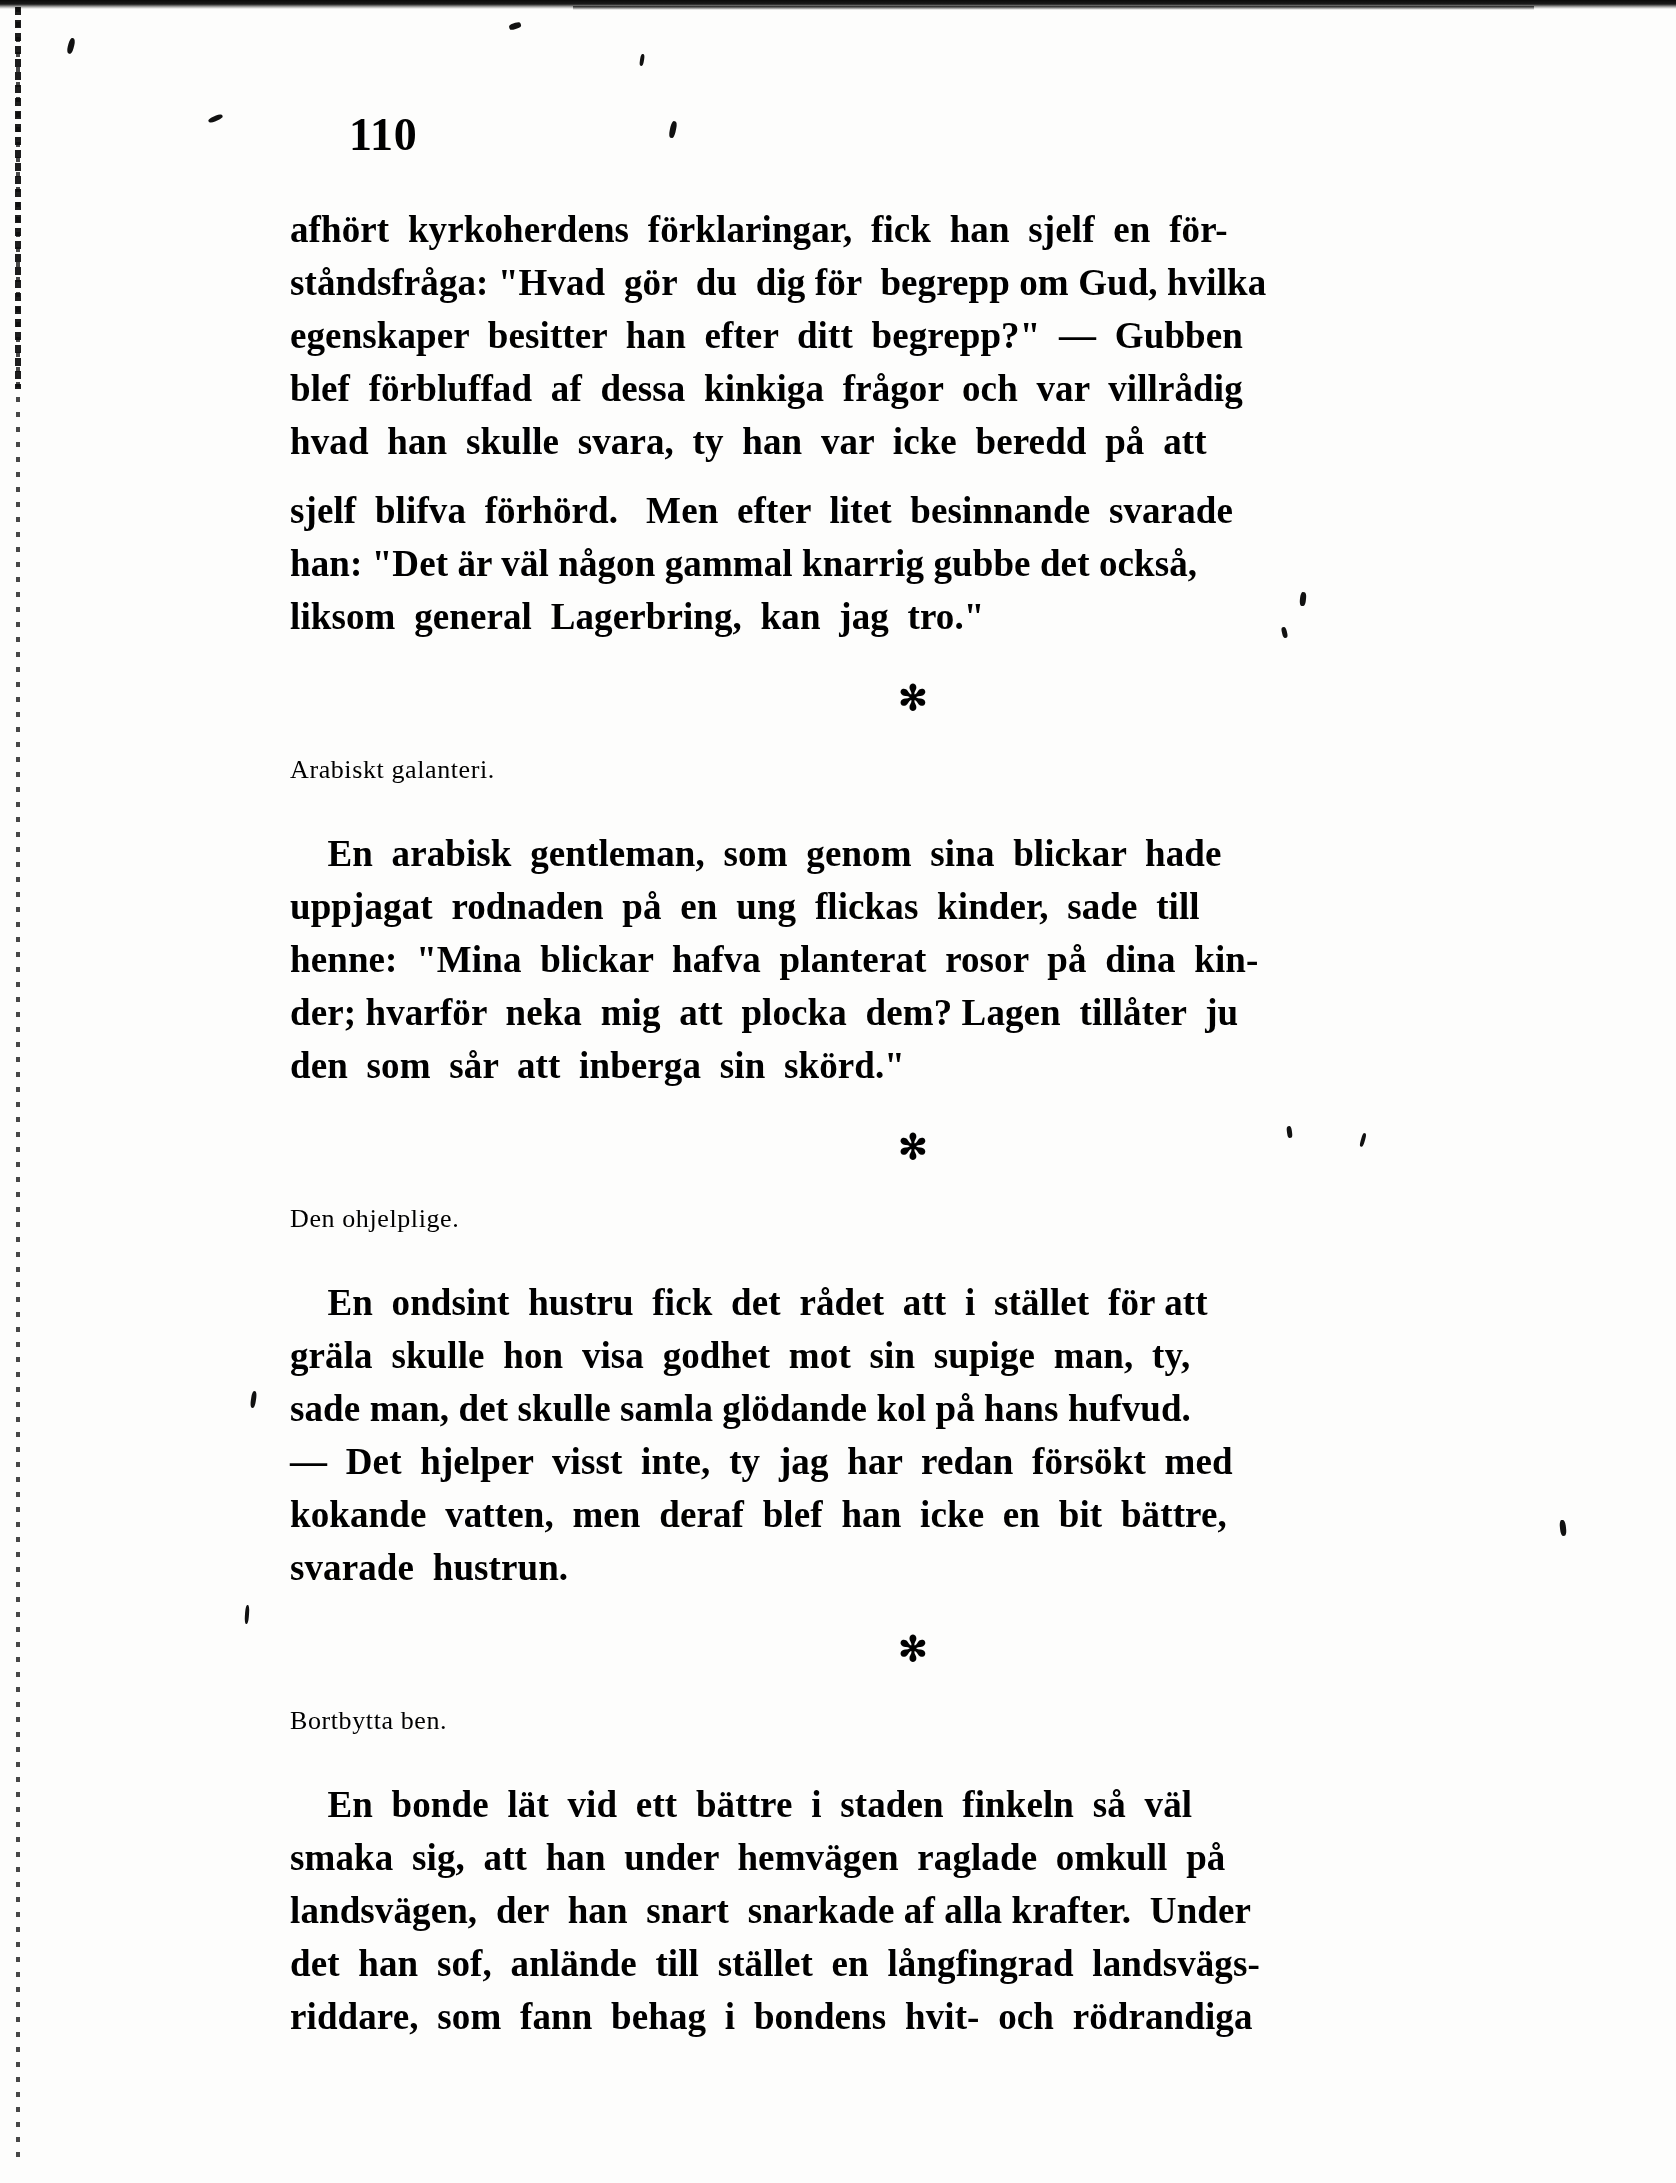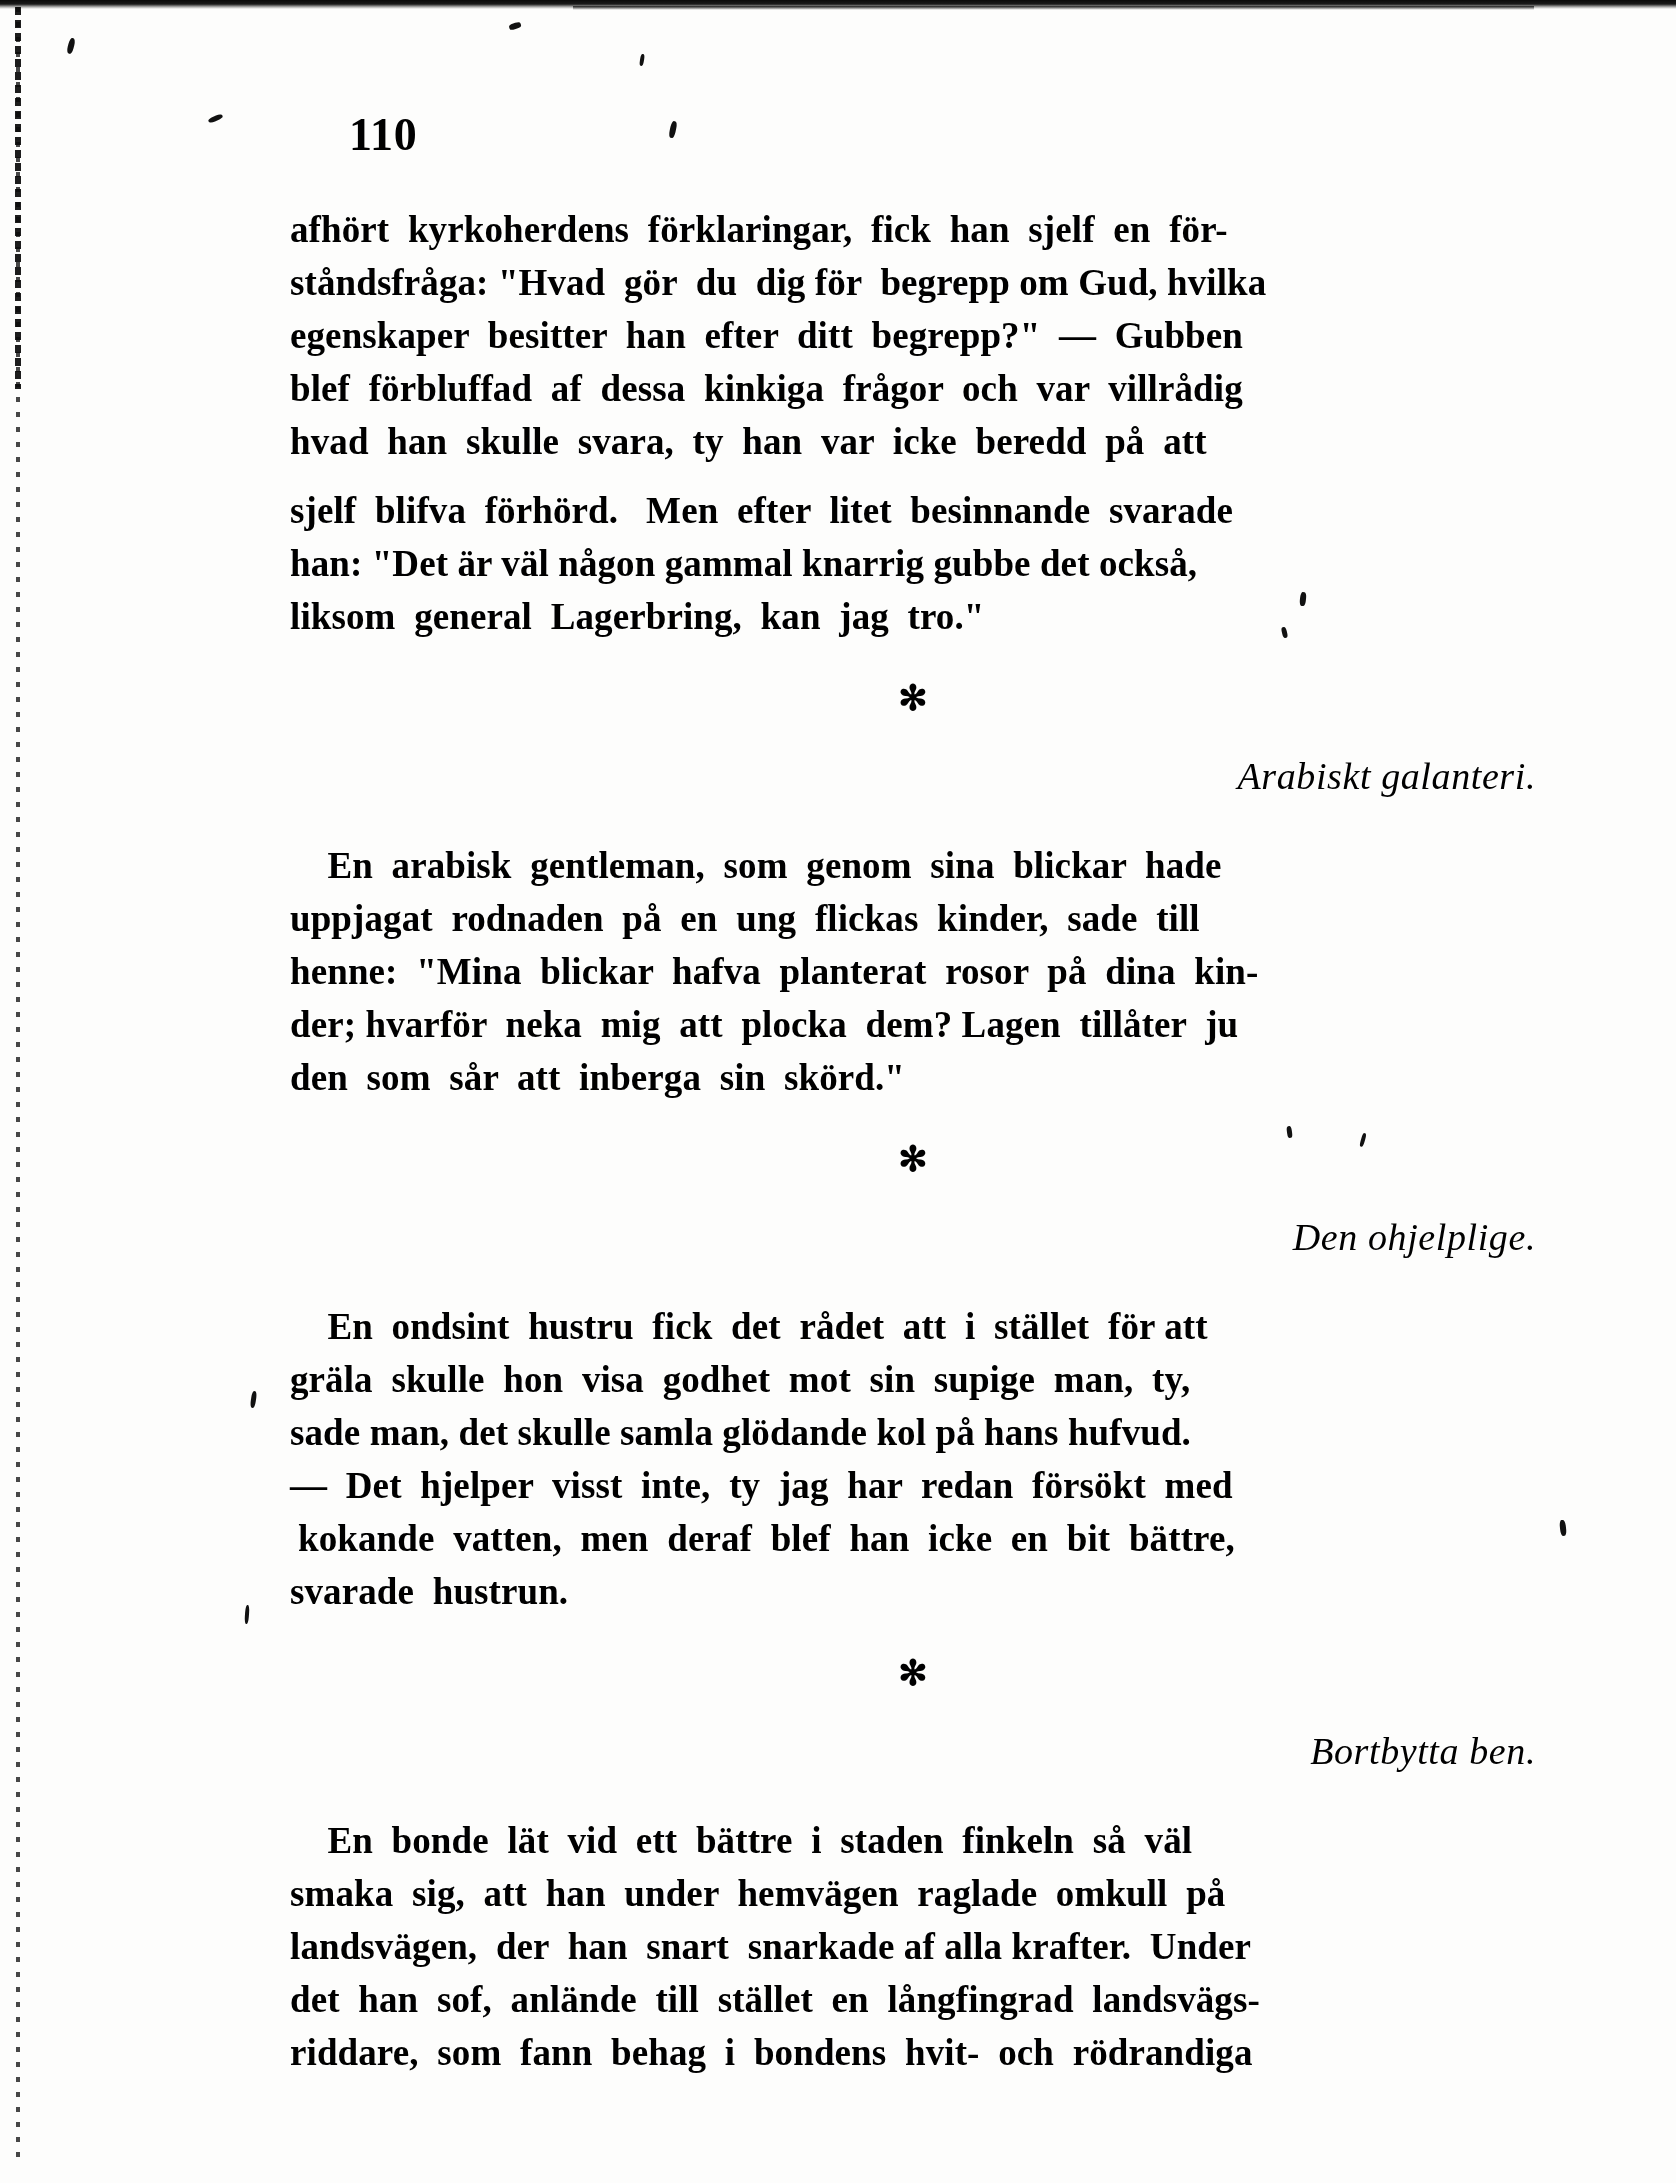--- a/index.html
+++ b/index.html
@@ -104,23 +104,22 @@
 
   .divider {
     text-align: center;
     font-size: 35px;
     line-height: 1;
     font-weight: 700;
   }
   .divider.sp-a { margin: 17px 0 0 0; }
 
   .section-title {
-    text-align: right;
-    font-style: italic;
-    font-size: 38px;
+    text-align: left;
+    font-size: 26px;
     line-height: 1;
     font-weight: 500;
     letter-spacing: 0.6px;
   }
 
   .gap-after-para   { height: 21px; }
   .gap-after-star   { height: 41px; }
   .gap-after-title  { height: 44px; }
 </style>
 </head>
@@ -174,21 +173,21 @@
       <div class="gap-after-para"></div>
       <div class="divider sp-a"><span>✻</span></div>
       <div class="gap-after-star"></div>
       <div class="section-title">Den ohjelplige.</div>
       <div class="gap-after-title"></div>
       <p class="para">
         <span class="ln" style="word-spacing: 0px;">    En  ondsint  hustru  fick  det  rådet  att  i  stället  för att</span>
         <span class="ln" style="word-spacing: 0px;">gräla  skulle  hon  visa  godhet  mot  sin  supige  man,  ty,</span>
         <span class="ln" style="word-spacing: 0px;">sade man, det skulle samla glödande kol på hans hufvud.</span>
         <span class="ln" style="word-spacing: 0px;">—  Det  hjelper  visst  inte,  ty  jag  har  redan  försökt  med</span>
-        <span class="ln" style="word-spacing: 0px; margin-left: 8px;">kokande  vatten,  men  deraf  blef  han  icke  en  bit  bättre,</span>
+        <span class="ln" style="word-spacing: 0px;">kokande  vatten,  men  deraf  blef  han  icke  en  bit  bättre,</span>
         <span class="ln">svarade  hustrun.</span>
       </p>
       <div class="gap-after-para"></div>
       <div class="divider sp-a"><span>✻</span></div>
       <div class="gap-after-star"></div>
       <div class="section-title">Bortbytta ben.</div>
       <div class="gap-after-title"></div>
       <p class="para">
         <span class="ln" style="word-spacing: 0px;">    En  bonde  lät  vid  ett  bättre  i  staden  finkeln  så  väl</span>
         <span class="ln" style="word-spacing: 0px;">smaka  sig,  att  han  under  hemvägen  raglade  omkull  på</span>

